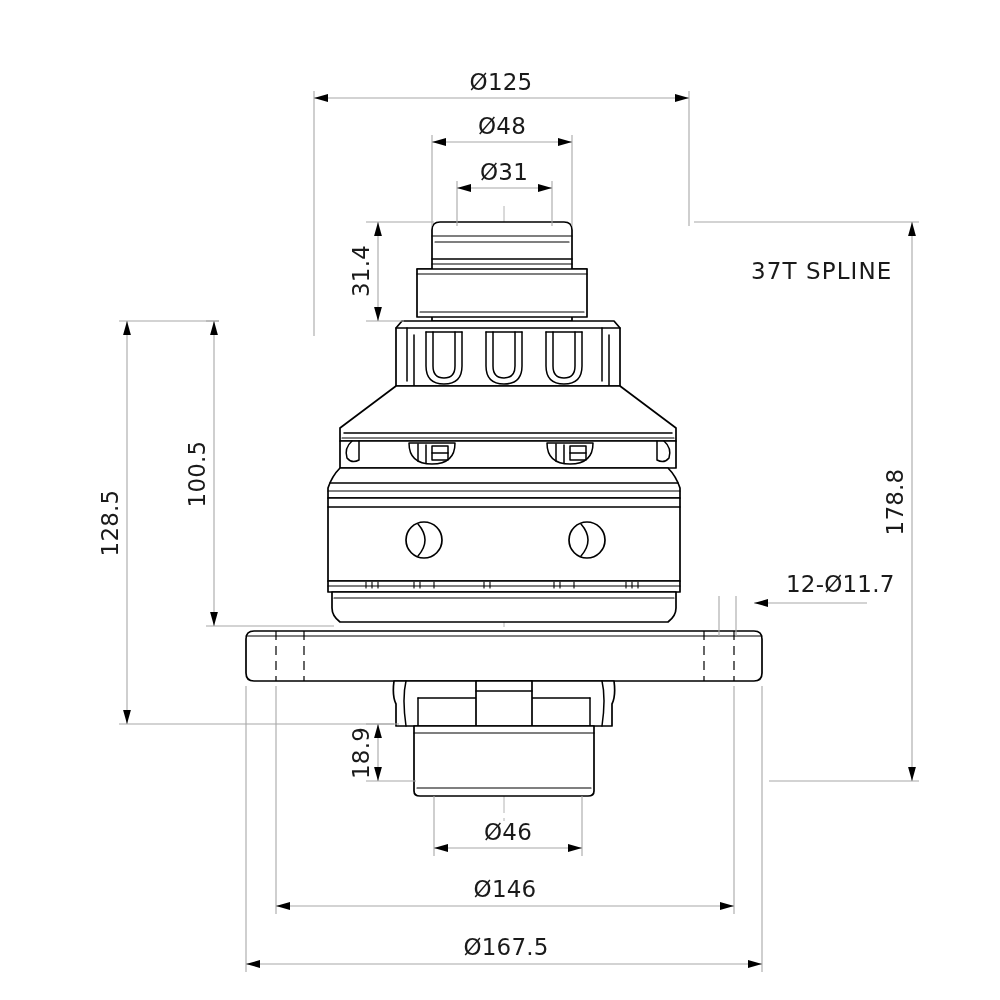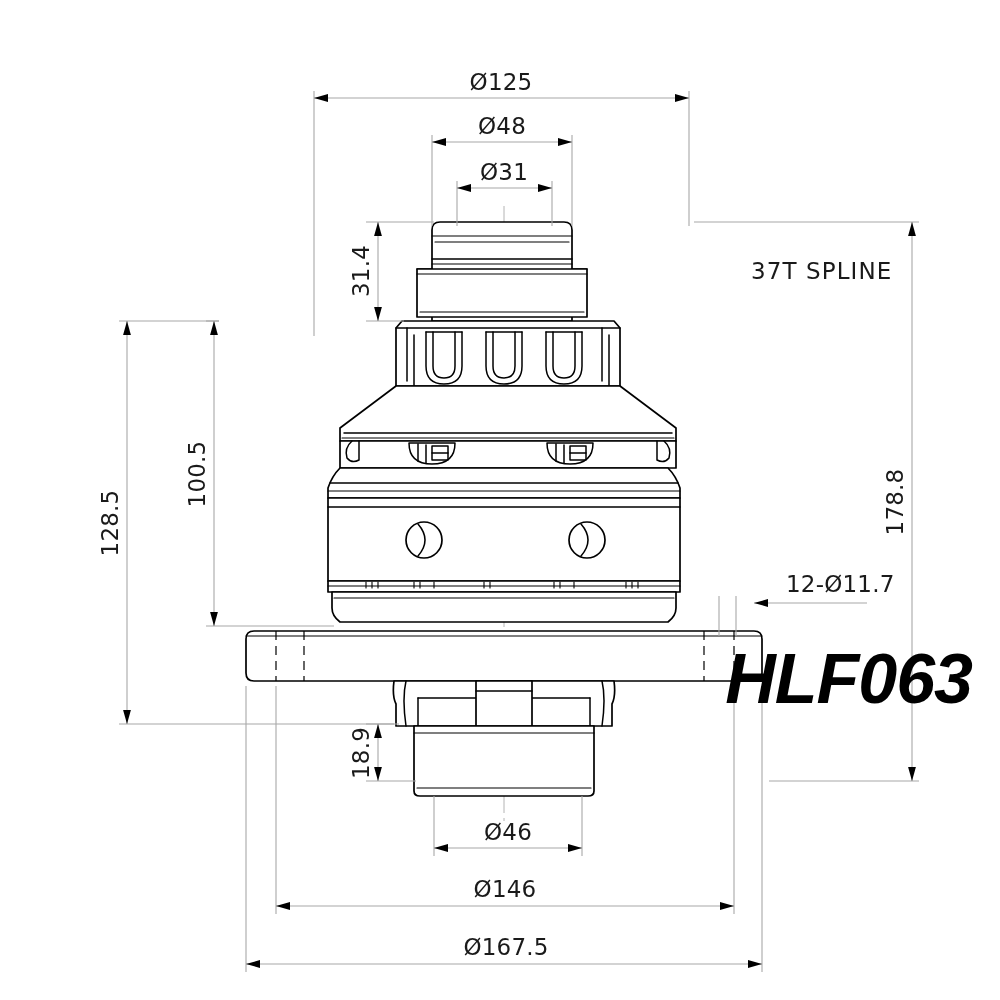--- a/index.html
+++ b/index.html
@@ -341,15 +341,14 @@
       </g>
 
     </g>
 
     <g>
       <text class="note-text" x="737" y="243">37T SPLINE</text>
     </g>
 
   </svg>
 
-  <div id="title-block">HLF063</div>
 
 </div>
 
 </body></html>

